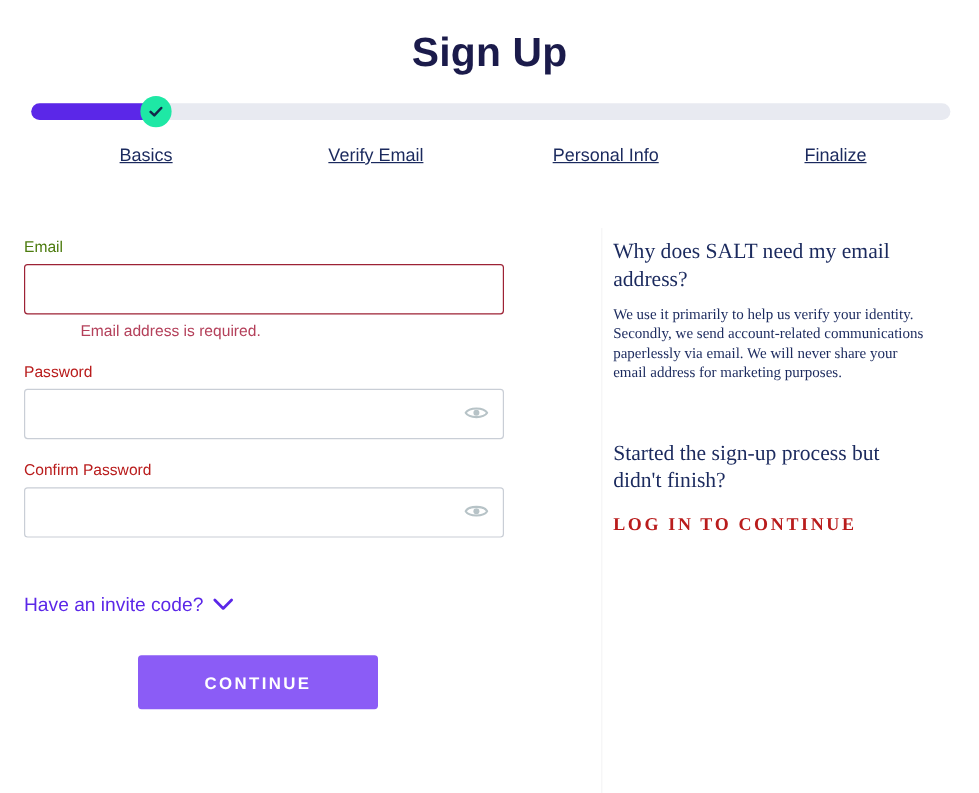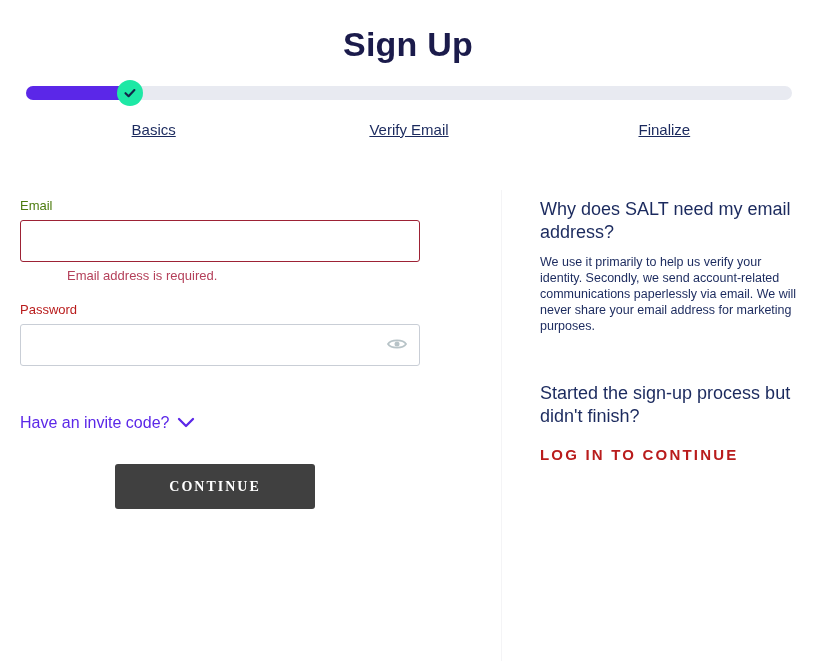--- a/index.html
+++ b/index.html
@@ -161,37 +161,38 @@
     font-size: 16px;
     cursor: pointer;
     margin-top: 30px;
   }
 
   .continue-btn {
     display: block;
     margin: 32px 0 0 95px;
     width: 200px;
     height: 45px;
-    background: #404040;
+    background: #8b5cf6;
     color: #ffffff;
     border: none;
     border-radius: 3px;
     font-size: 14px;
     font-weight: bold;
     letter-spacing: 2px;
-    font-family: Liberation Serif, serif;
+    font-family: Liberation Sans, sans-serif;
     cursor: default;
   }
 
   
   .side-col {
     position: absolute;
-    left: 540px;
+    left: 511px;
     top: 198px;
     width: 262px;
+    font-family: Liberation Serif, serif;
   }
   .side-heading {
     font-size: 18px;
     font-weight: 400;
     color: #1b2a5e;
     line-height: 23px;
     margin: 0 0 10px 0;
   }
   .side-body {
     font-size: 12.5px;
@@ -223,20 +224,21 @@
       <span>
         <svg width="14" height="14" viewBox="0 0 14 14">
           <path d="M2.5 7.2 L5.6 10.2 L11.4 4.0" fill="none" stroke="#12264a" stroke-width="2.1" stroke-linecap="round" stroke-linejoin="round"></path>
         </svg>
       </span>
     </div>
   </div>
   <div class="steps">
     <div class="step">Basics</div>
     <div class="step">Verify Email</div>
+    <div class="step">Personal Info</div>
     <div class="step">Finalize</div>
   </div>
 </div>
 
 <div class="divider"></div>
 
 <div class="form-col">
 
   <div class="field-block">
     <div class="field-label error">Email</div>
@@ -254,20 +256,34 @@
         <span>
           <svg width="20" height="14" viewBox="0 0 20 14">
             <path d="M1 7 C4 2.2, 16 2.2, 19 7 C16 11.8, 4 11.8, 1 7 Z" fill="none" stroke="#b7c3c7" stroke-width="1.8"></path>
             <circle cx="10" cy="7" r="2.5" fill="#b7c3c7"></circle>
           </svg>
         </span>
       </button>
     </div>
   </div>
 
+  <div class="field-block">
+    <div class="field-label">Confirm Password</div>
+    <div class="input-wrap">
+      <input class="text-input" type="password" placeholder="" style="">
+      <button class="eye-btn">
+        <span>
+          <svg width="20" height="14" viewBox="0 0 20 14">
+            <path d="M1 7 C4 2.2, 16 2.2, 19 7 C16 11.8, 4 11.8, 1 7 Z" fill="none" stroke="#b7c3c7" stroke-width="1.8"></path>
+            <circle cx="10" cy="7" r="2.5" fill="#b7c3c7"></circle>
+          </svg>
+        </span>
+      </button>
+    </div>
+  </div>
 
   <div class="invite-link">
     <span>Have an invite code?</span>
     <span>
       <svg width="18" height="11" viewBox="0 0 18 11">
         <path d="M2 2 L9 9 L16 2" fill="none" stroke="#5b27e8" stroke-width="2.3" stroke-linecap="round" stroke-linejoin="round"></path>
       </svg>
     </span>
   </div>
 

